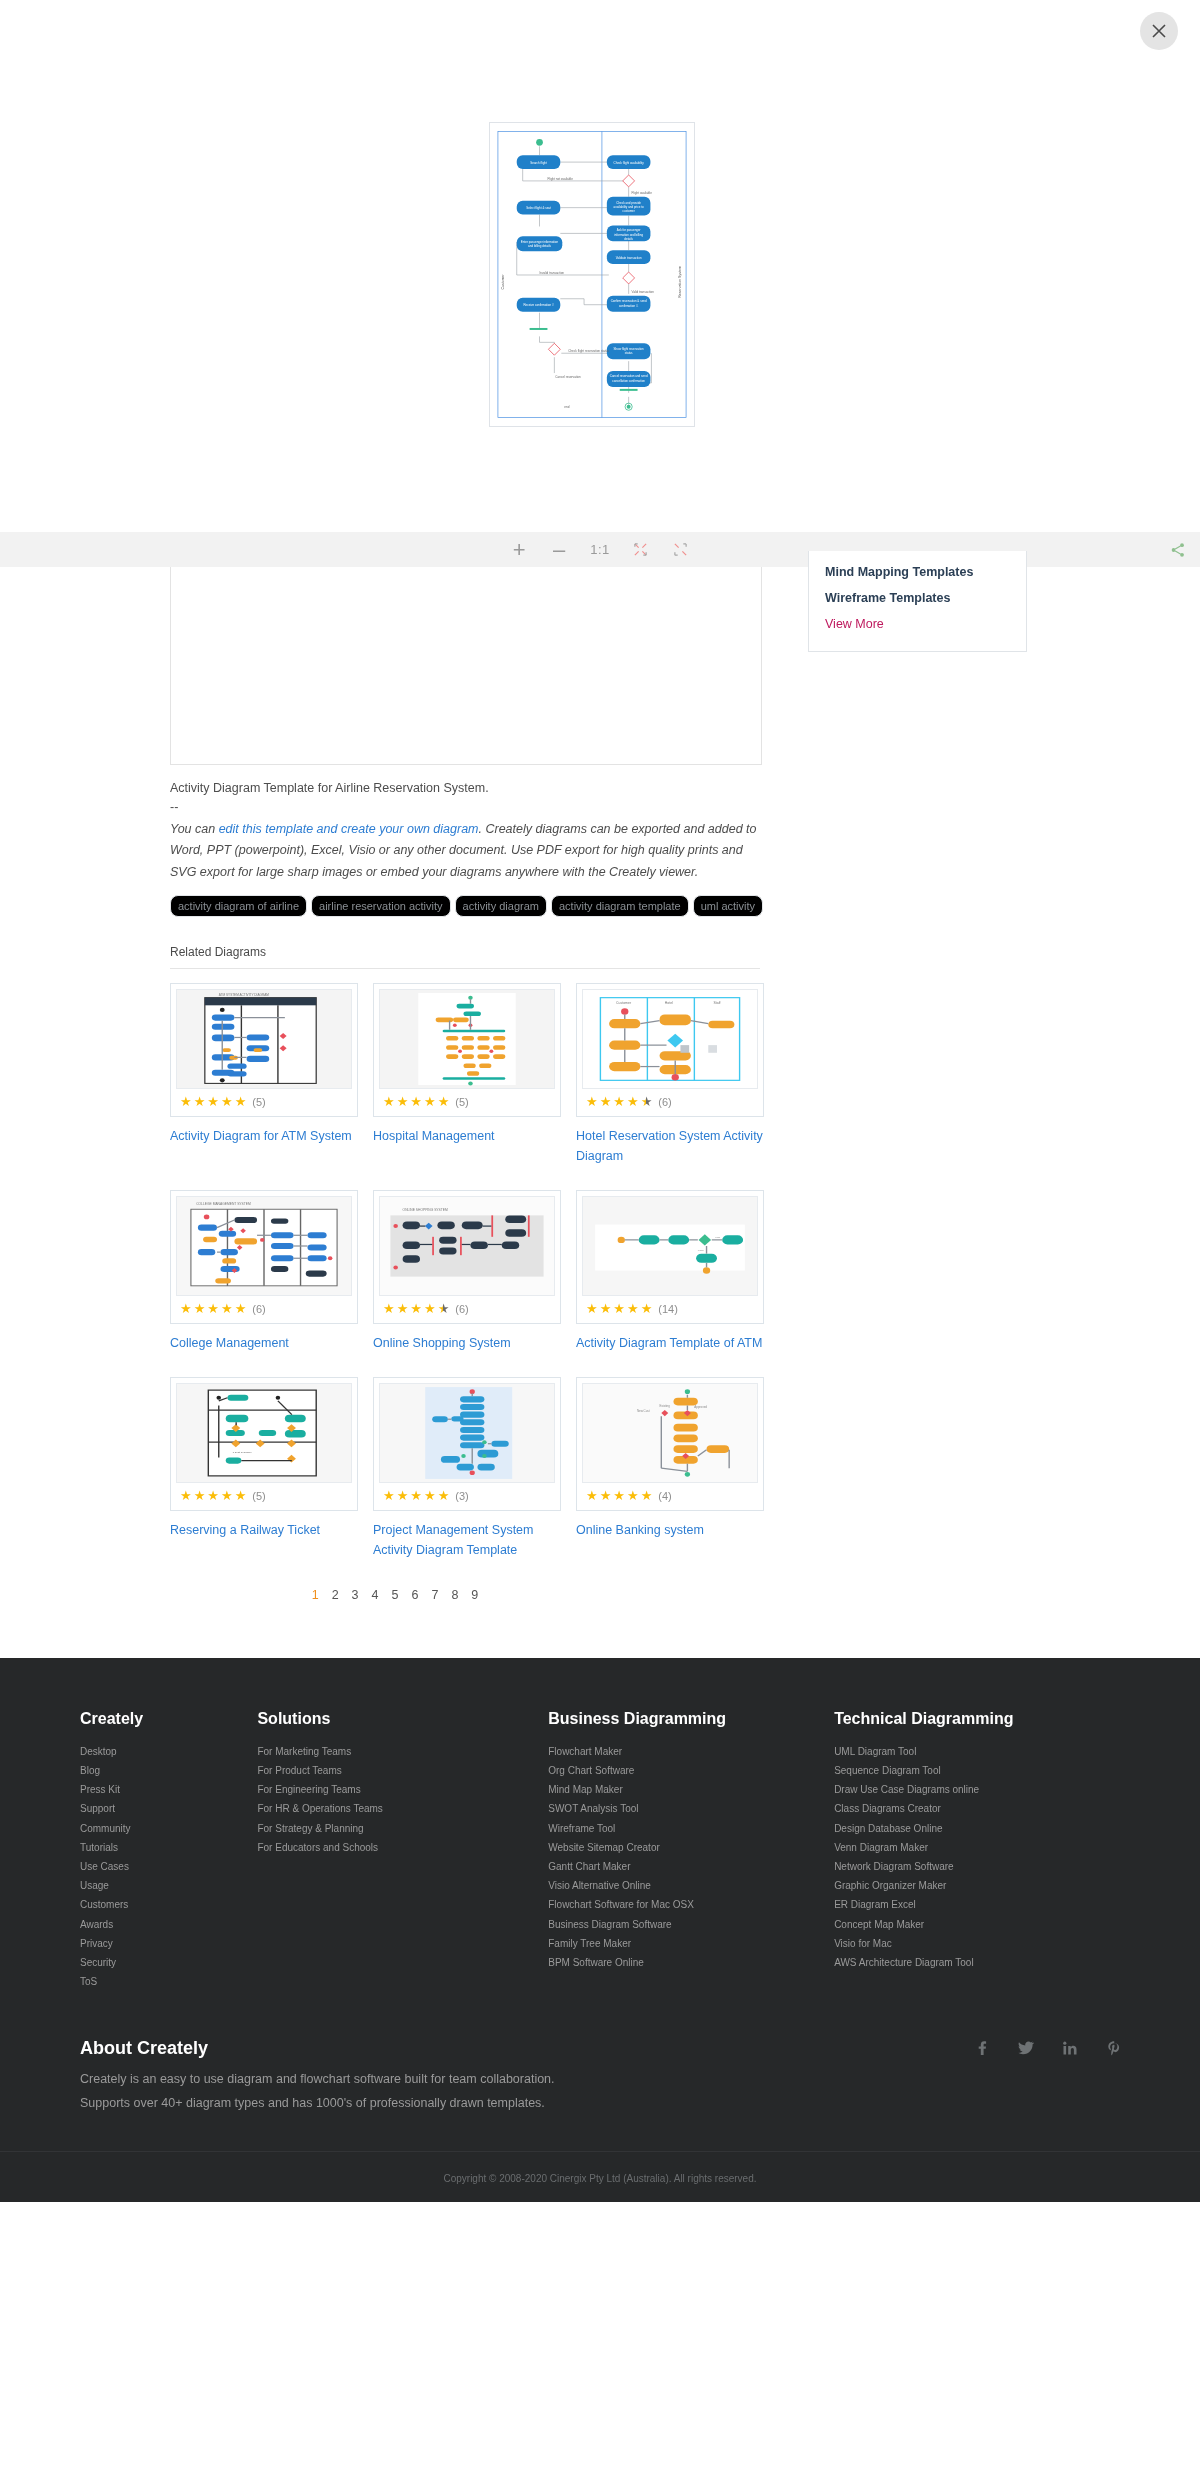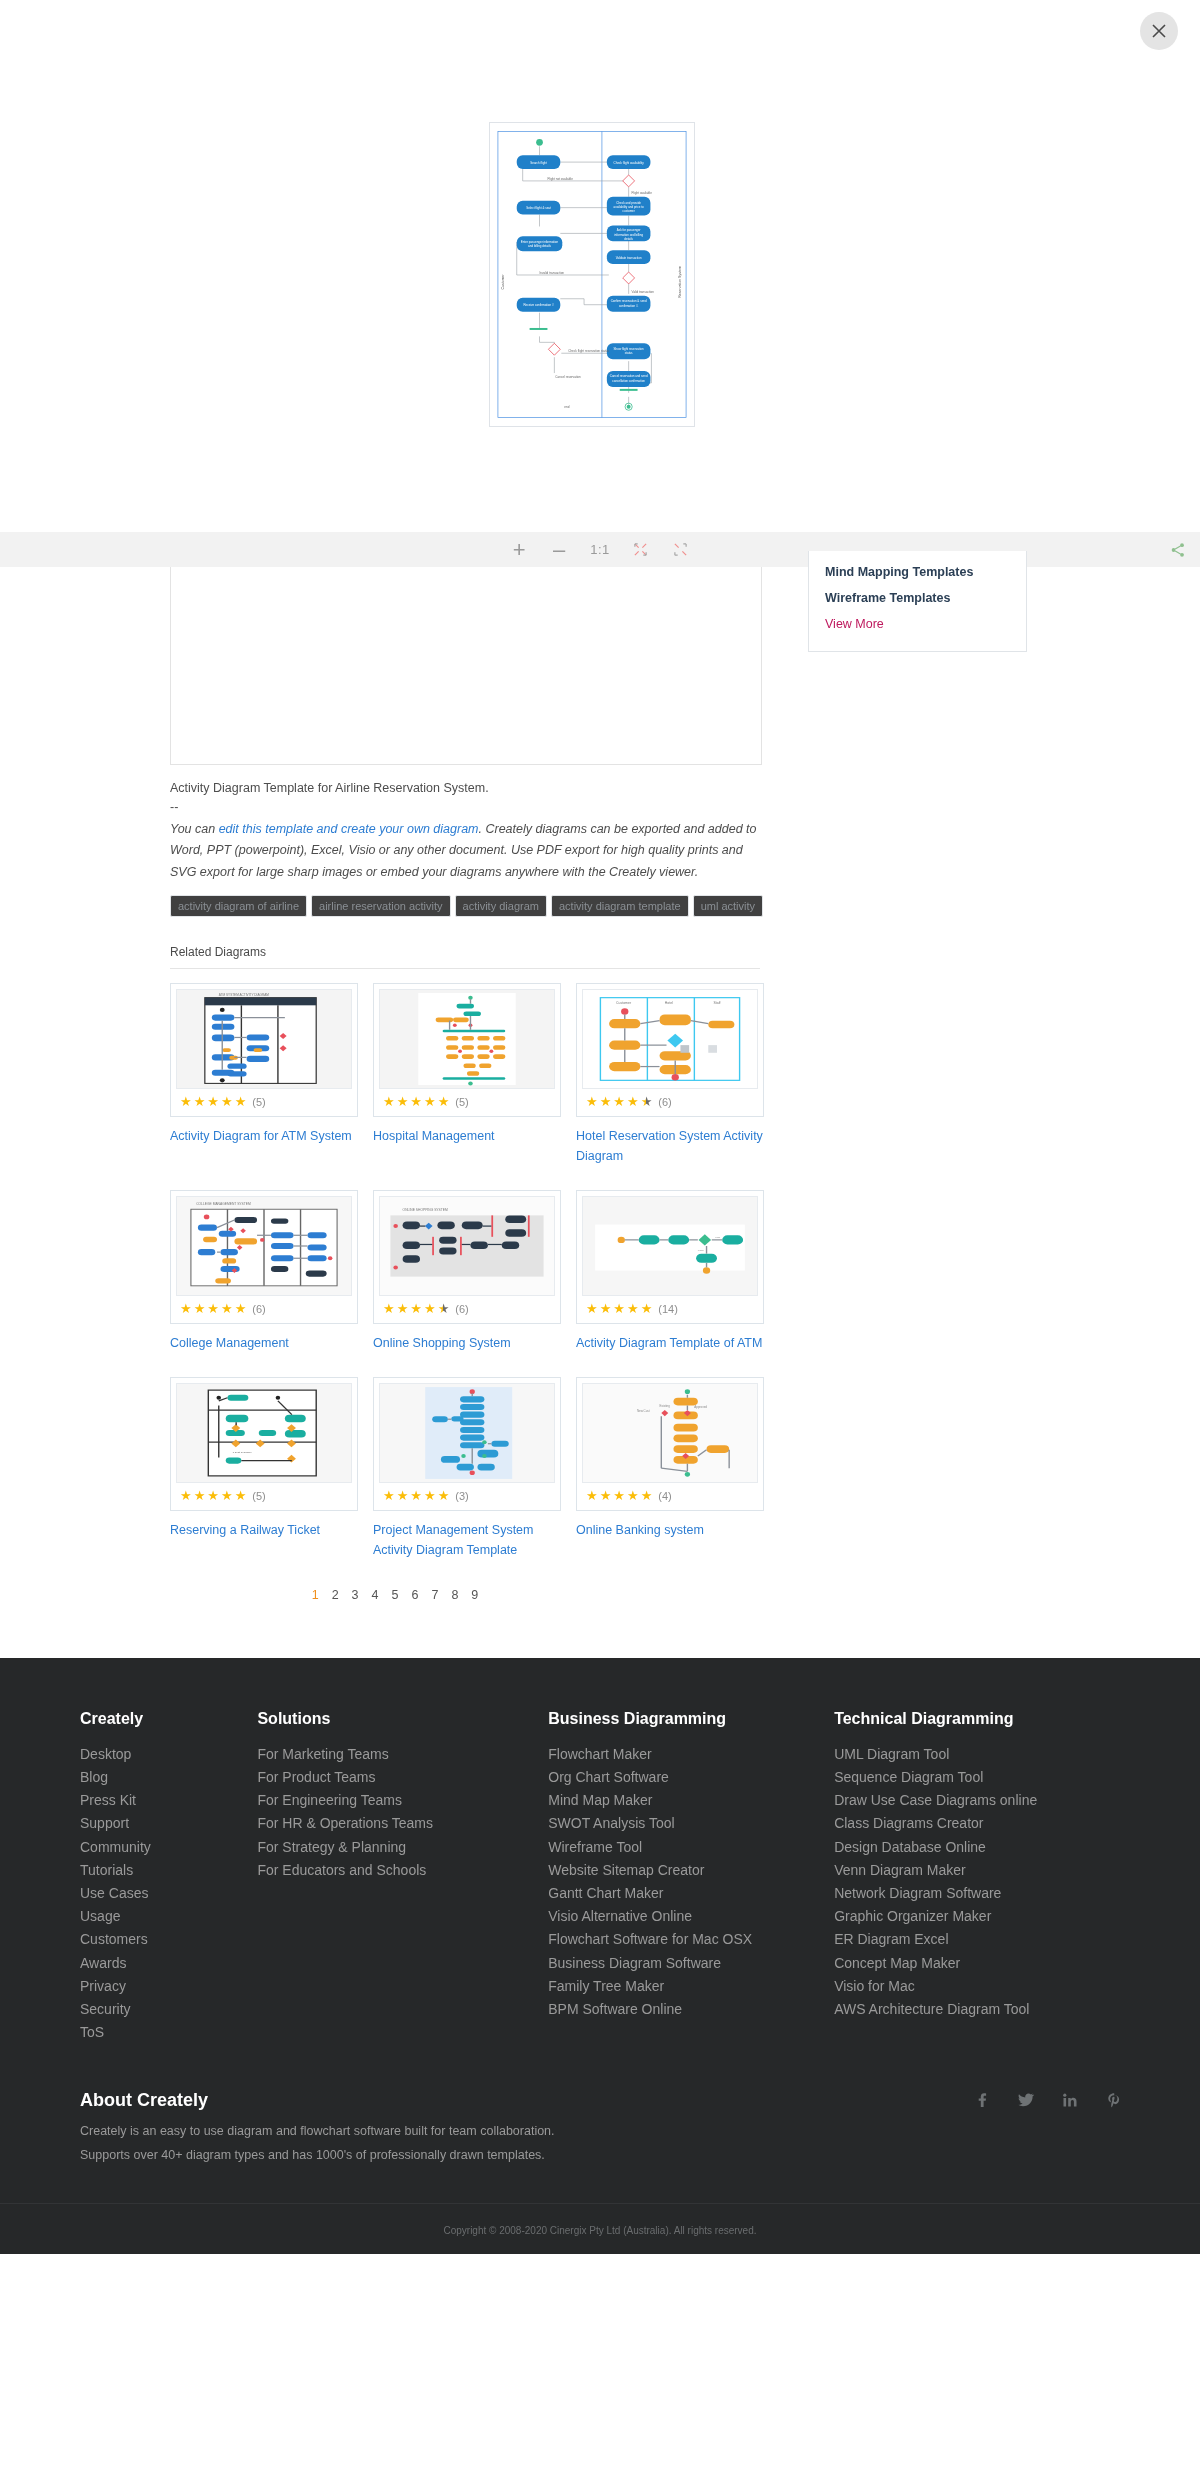--- a/index.html
+++ b/index.html
@@ -155,22 +155,22 @@
     margin-top:12px;
     width:600px;
     display:flex;
     flex-wrap:wrap;
     gap:5px 4px;
   }
   .tag {
     font-size:11px;
     color:#8a8f94;
     border:1px solid #e2e5e8;
-    background:#404040;
-    border-radius:2px;
+    background:#000000;
+    border-radius:8px;
     padding:4px 7px;
     line-height:1.1;
     cursor:pointer;
     white-space:nowrap;
   }
 
   
   .related {
     margin-top:28px;
     padding-left:170px;
@@ -264,21 +264,21 @@
   .fcol:nth-child(4) { width:290px; }
   .fh {
     color:#ffffff;
     font-size:16px;
     font-weight:bold;
     margin:0 0 14px 0;
   }
   .flink {
     display:block;
     color:#9a9a9a;
-    font-size:14px;
+    font-size:10px;
     line-height:1;
     padding:4.6px 0;
     text-decoration:none;
     cursor:pointer;
   }
   .about {
     padding:46px 80px 0 80px;
     position:relative;
   }
   .about-h {

